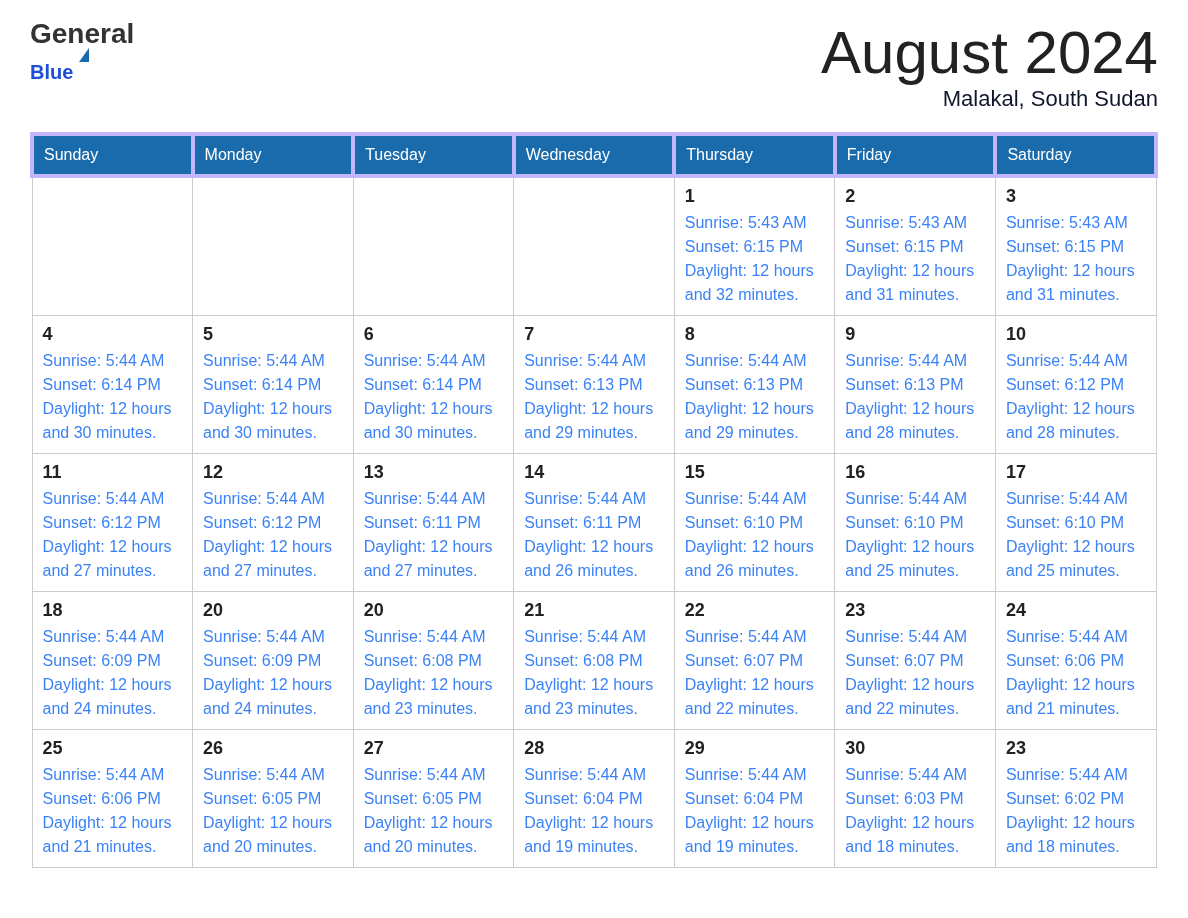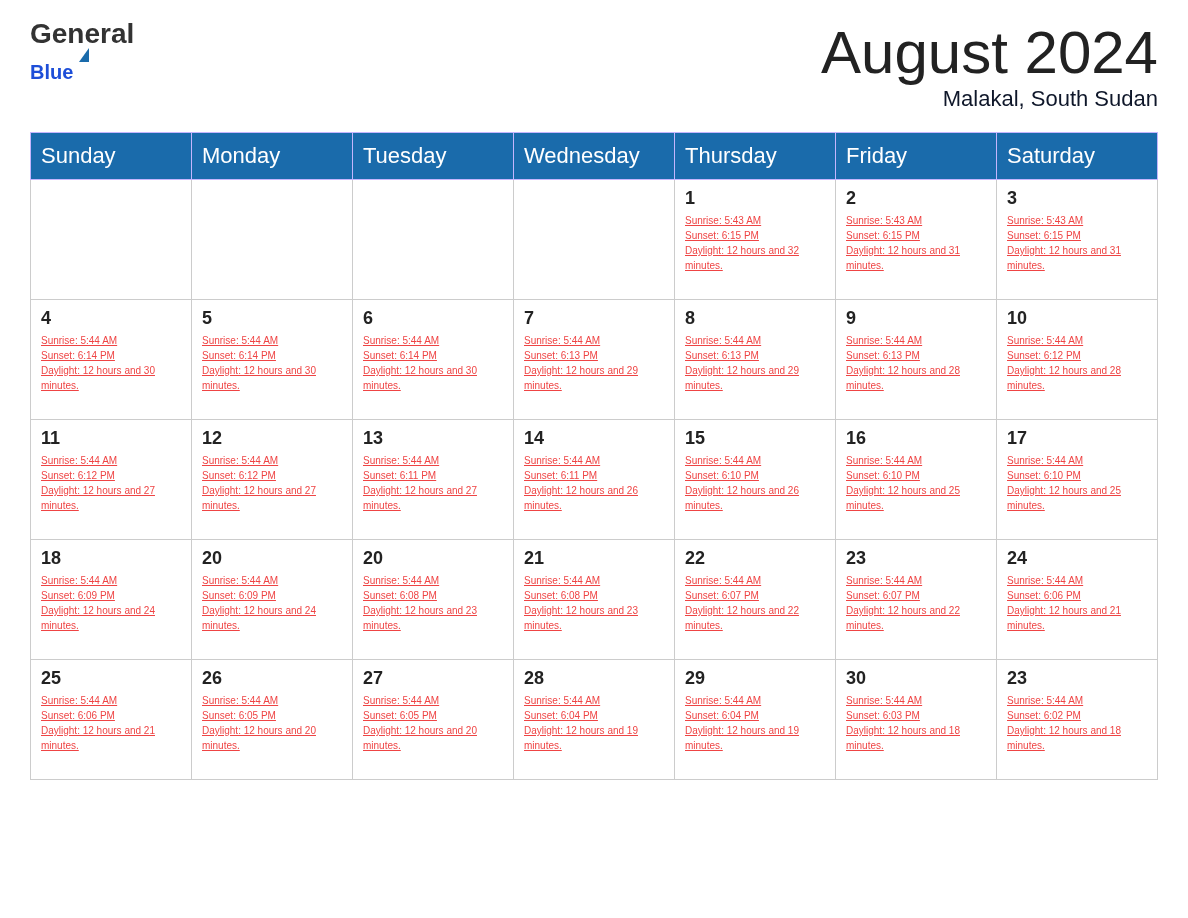--- a/index.html
+++ b/index.html
@@ -60,44 +60,43 @@
     .calendar-table {
       width: 100%;
       border-collapse: collapse;
       table-layout: fixed;
     }
     .calendar-table th {
       background-color: #1a6bab;
       color: #fff;
       text-align: left;
       padding: 10px 10px;
-      font-size: 22px;
+      font-size: 16px;
       font-weight: normal;
-      border: 1px solid #c4b5fd;
+      border: 4px solid #c4b5fd;
     }
     .calendar-table td {
       vertical-align: top;
       padding: 8px 10px;
       font-size: 12.5px;
       color: #333;
       border: 1px solid #ccc;
       height: 120px;
     }
     .day-number {
       font-size: 18px;
       font-weight: bold;
       color: #222;
       display: block;
       margin-bottom: 4px;
     }
     .day-info {
-      font-size: 10px;
-      color: #ef4444;
+      font-size: 16px;
+      color: #3b82f6;
       line-height: 1.5;
-      text-decoration: underline;
     }
     .empty-cell {
       background: #fff;
     }
     tr td {
       border-top: 2px solid #1a6bab;
     }
     tr td:not(:last-child) {
       border-right: 1px solid #ccc;
     }

